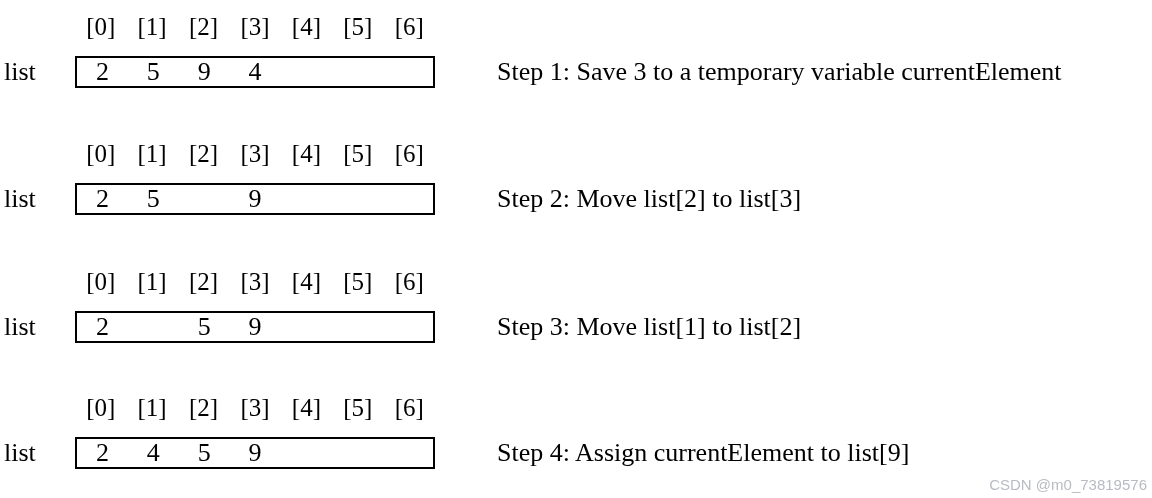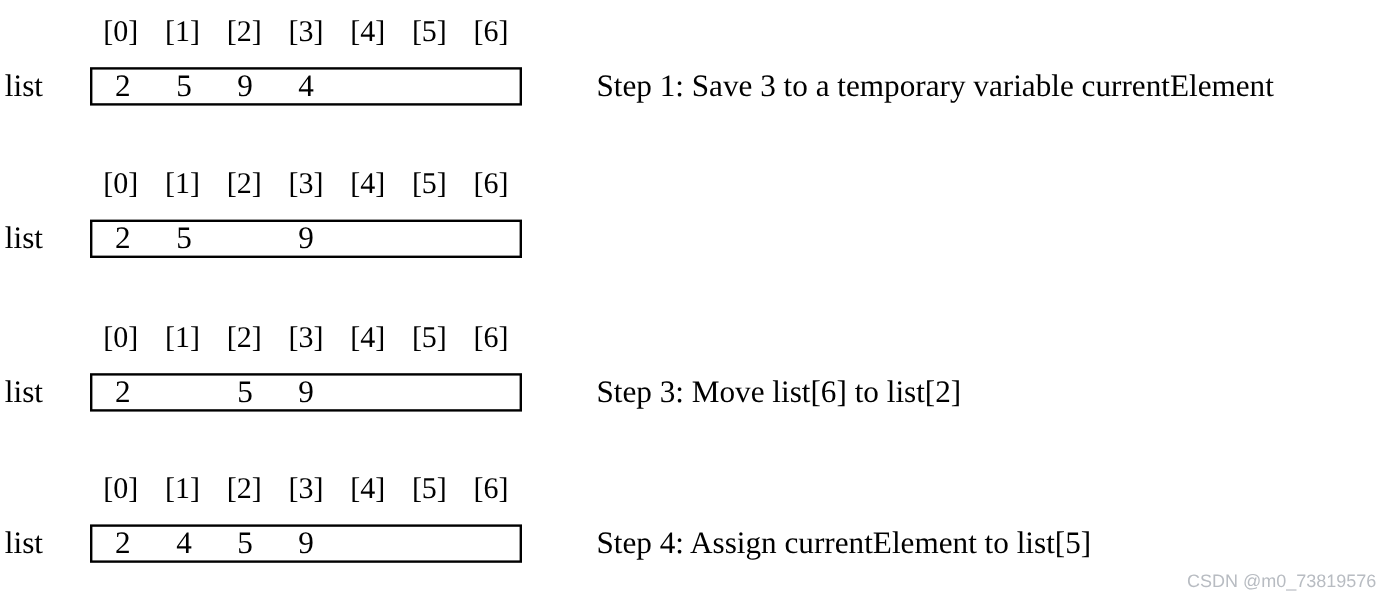--- a/index.html
+++ b/index.html
@@ -104,20 +104,21 @@
     <span class="list-label">list</span>
     <div class="abox">
       <span>2</span>
       <span>5</span>
       <span></span>
       <span>9</span>
       <span></span>
       <span></span>
       <span></span>
     </div>
+    <div class="step">Step 2: Move list[2] to list[3]</div>
   </div>
 
   <div class="row r3">
     <div class="indices">
       <span>[0]</span>
       <span>[1]</span>
       <span>[2]</span>
       <span>[3]</span>
       <span>[4]</span>
       <span>[5]</span>
@@ -126,21 +127,21 @@
     <span class="list-label">list</span>
     <div class="abox">
       <span>2</span>
       <span></span>
       <span>5</span>
       <span>9</span>
       <span></span>
       <span></span>
       <span></span>
     </div>
-    <div class="step">Step 3: Move list[6] to list[2]</div>
+    <div class="step">Step 3: Move list[1] to list[2]</div>
   </div>
 
   <div class="row r4">
     <div class="indices">
       <span>[0]</span>
       <span>[1]</span>
       <span>[2]</span>
       <span>[3]</span>
       <span>[4]</span>
       <span>[5]</span>
@@ -149,17 +150,17 @@
     <span class="list-label">list</span>
     <div class="abox">
       <span>2</span>
       <span>4</span>
       <span>5</span>
       <span>9</span>
       <span></span>
       <span></span>
       <span></span>
     </div>
-    <div class="step">Step 4: Assign currentElement to list[5]</div>
+    <div class="step">Step 4: Assign currentElement to list[9]</div>
   </div>
 
   <span class="watermark">CSDN @m0_73819576</span>
 </div>
 
 </body></html>

